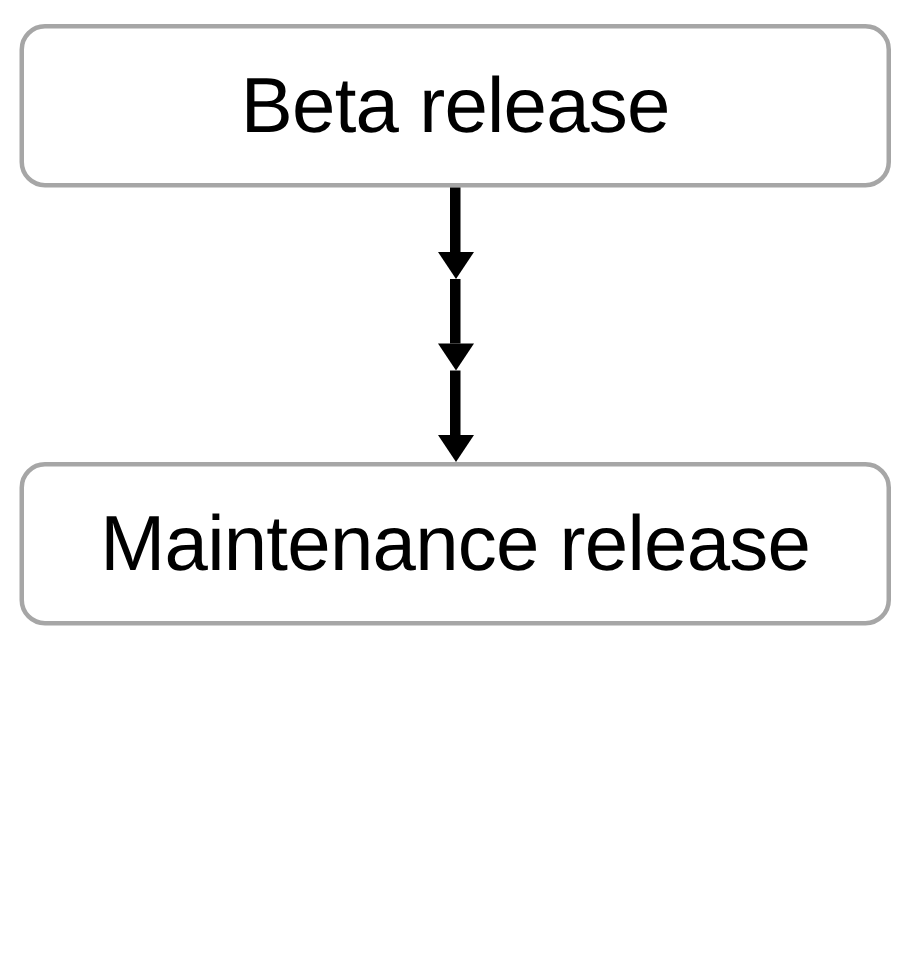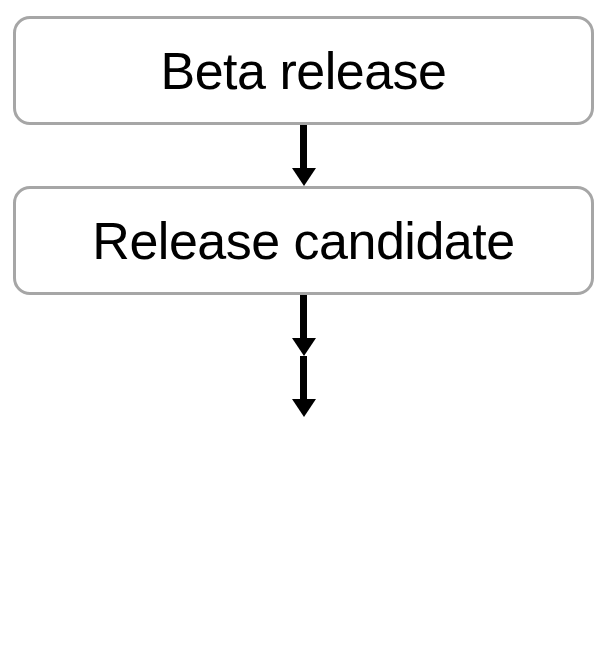--- a/index.html
+++ b/index.html
@@ -73,29 +73,29 @@
 
   <div class="node">
     <span class="node-label">Beta release</span>
   </div>
 
   <div class="arrow">
     <div class="arrow-stem"></div>
     <div class="arrow-head"></div>
   </div>
 
-  <div class="node">
-    <span class="node-label">Release candidate</span>
-  </div>
 
   <div class="arrow">
     <div class="arrow-stem"></div>
     <div class="arrow-head"></div>
   </div>
 
 
   <div class="arrow">
     <div class="arrow-stem"></div>
     <div class="arrow-head"></div>
   </div>
 
+  <div class="node">
+    <span class="node-label">Maintenance release</span>
+  </div>
 
 </div>
 
 </body></html>

